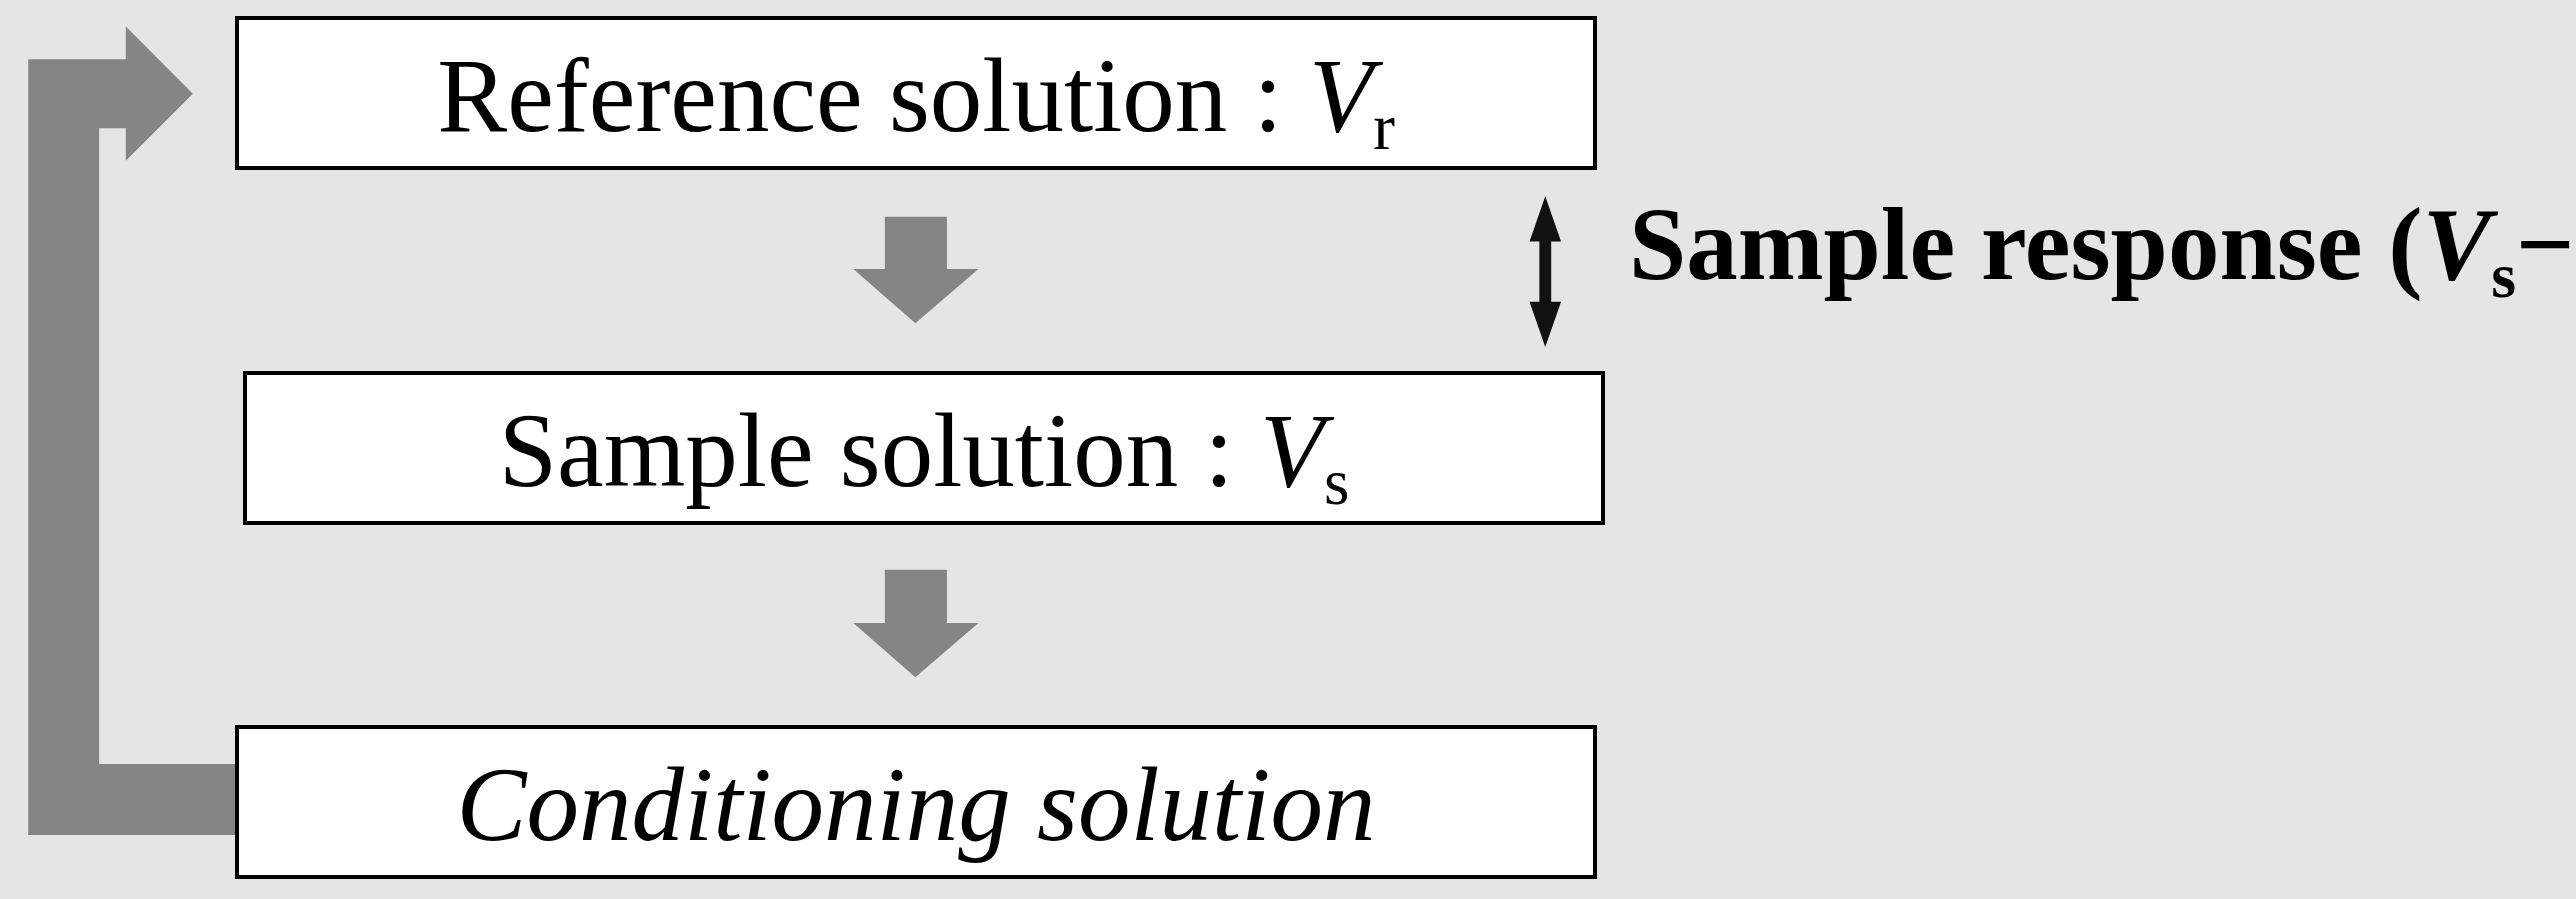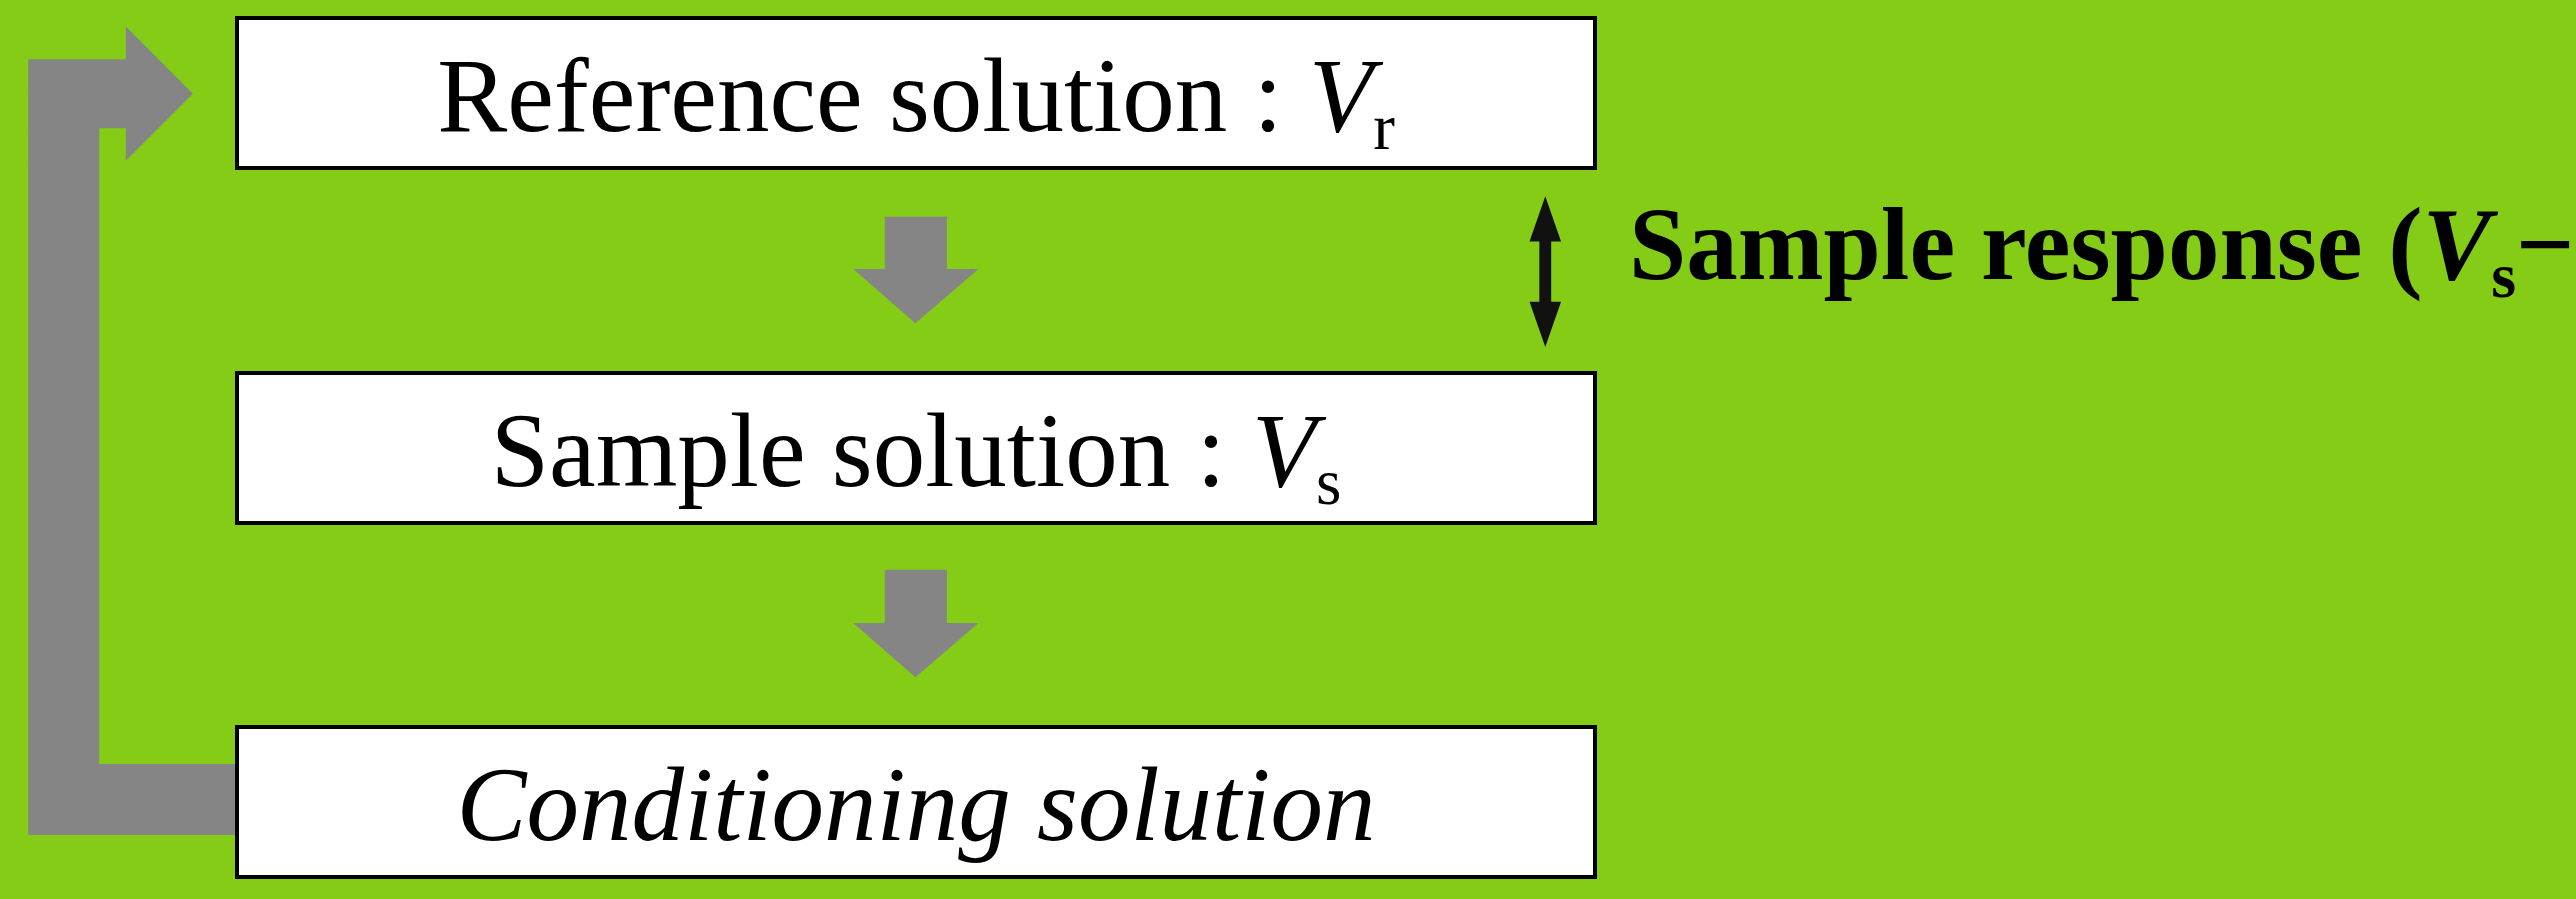--- a/index.html
+++ b/index.html
@@ -4,21 +4,21 @@
 <style>
   html, body {
     margin: 0;
     padding: 0;
     background: #ffffff;
   }
   .canvas {
     position: relative;
     width: 2576px;
     height: 899px;
-    background: #84cc16;
+    background: #e5e5e5;
     overflow: hidden;
     font-family: "Liberation Serif", "DejaVu Serif", serif;
   }
   .arrow-layer {
     position: absolute;
     left: 0;
     top: 0;
     width: 2576px;
     height: 899px;
     z-index: 1;
@@ -30,21 +30,21 @@
     height: 154px;
     box-sizing: border-box;
     background: #ffffff;
     border: 4px solid #000000;
     display: flex;
     align-items: center;
     justify-content: center;
     z-index: 2;
   }
   .box-reference    { top: 16px; }
-  .box-sample       { top: 371px; }
+  .box-sample       { top: 371px; margin-left: 8px; }
   .box-conditioning { top: 725px; font-style: italic; }
   .box-text {
     font-size: 105px;
     color: #000000;
     white-space: nowrap;
     line-height: 1;
     padding-top: 4px;
   }
   .var-italic {
     font-style: italic;

